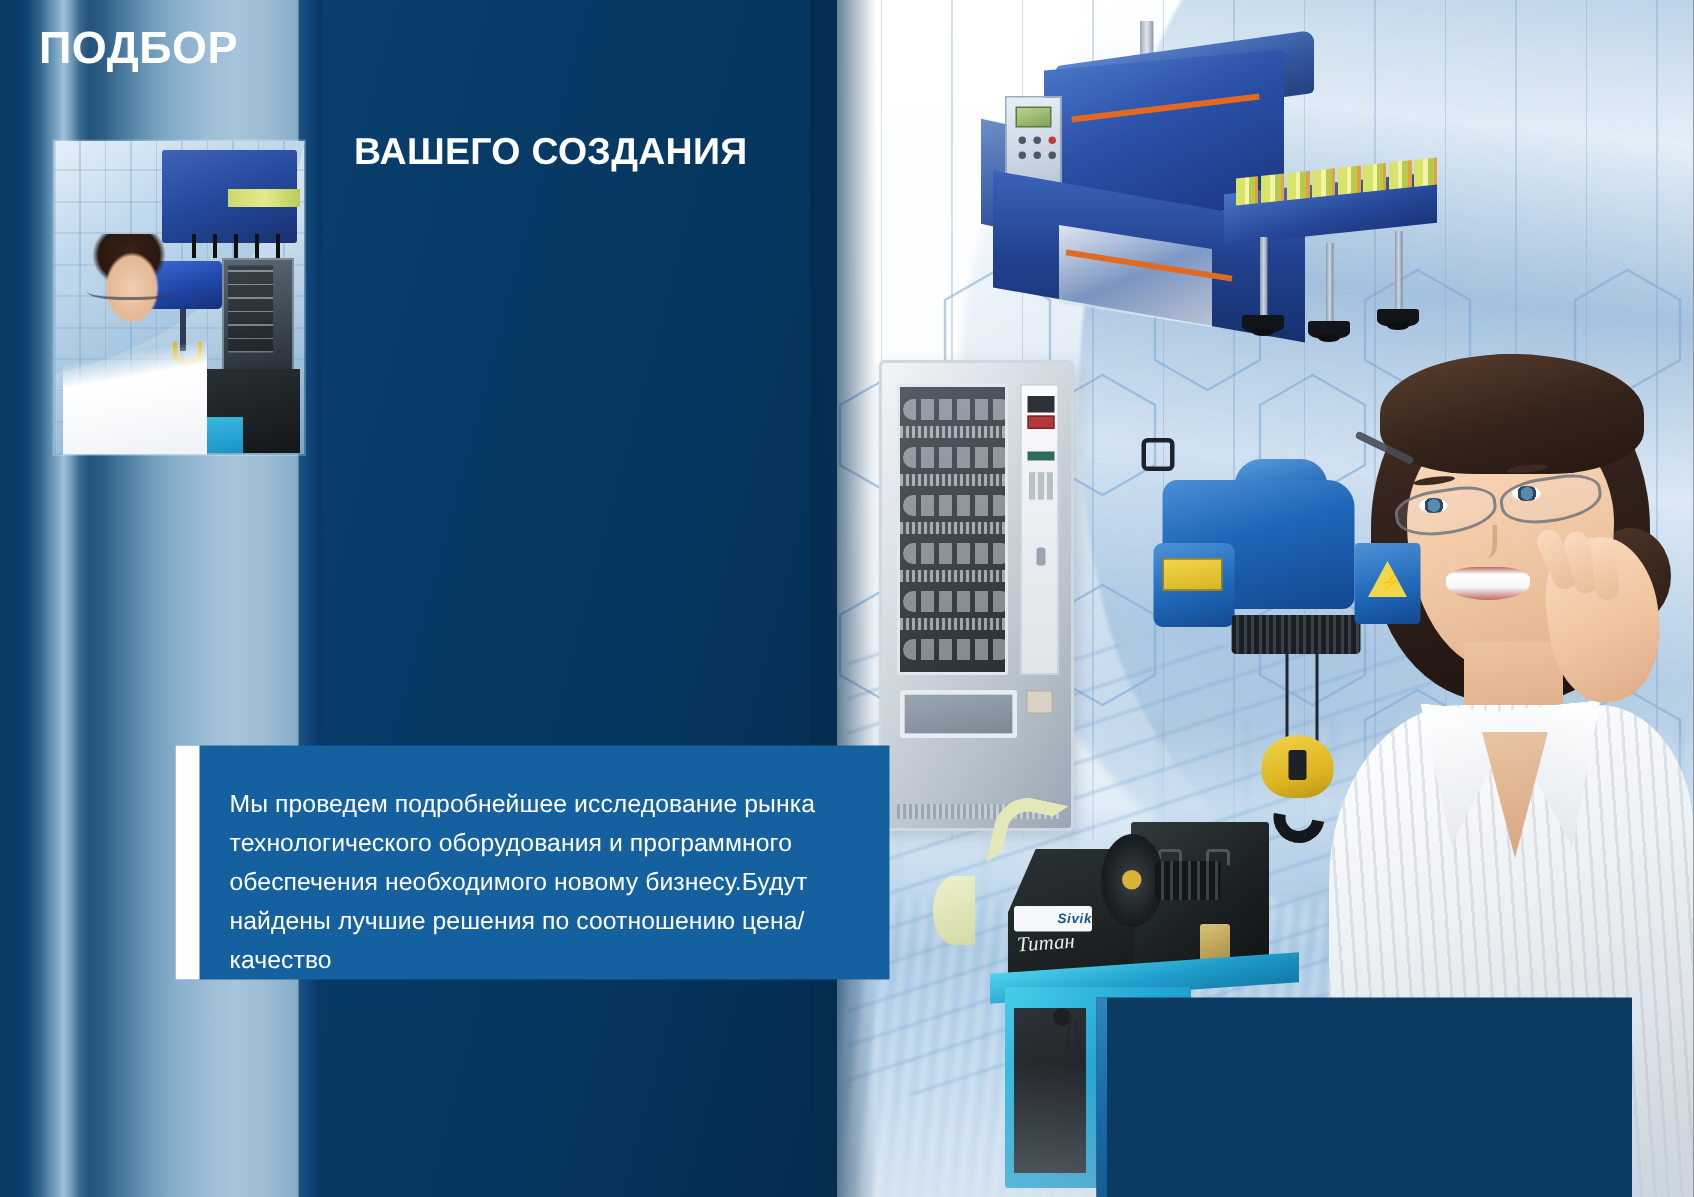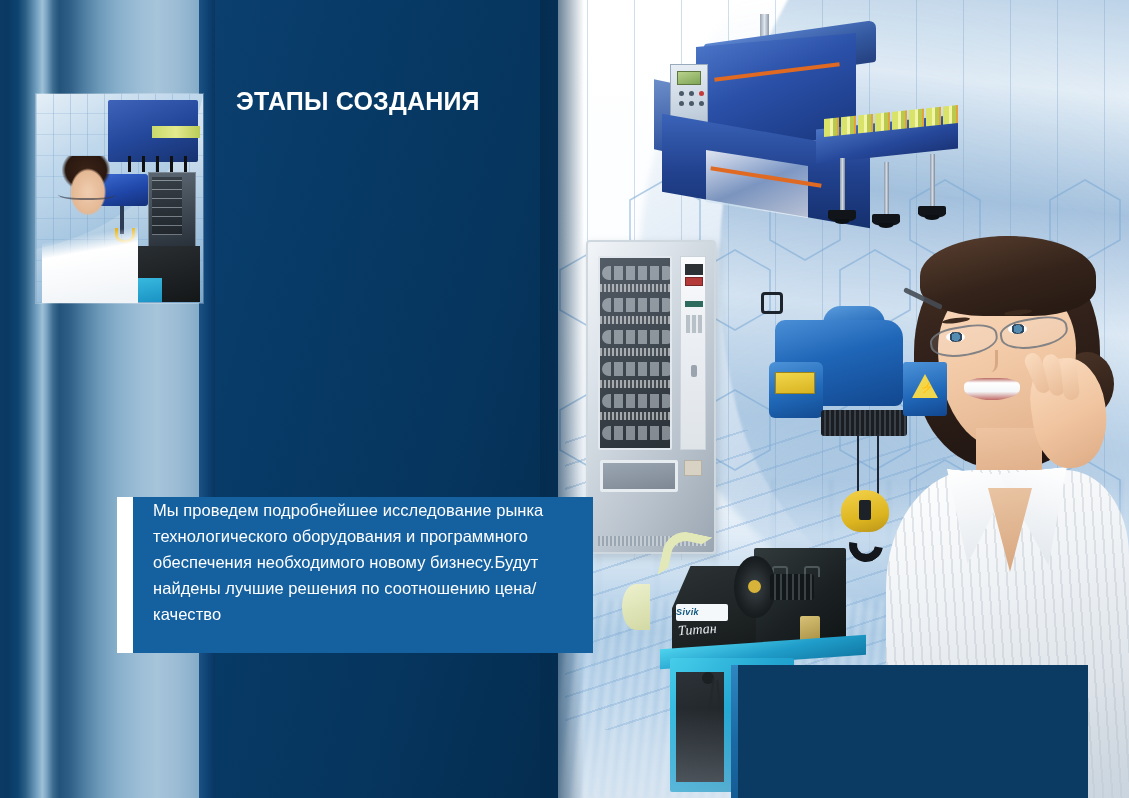--- a/index.html
+++ b/index.html
@@ -205,21 +205,21 @@
     font-weight:bold;
     line-height:1.32;
     letter-spacing:.2px;
   }
 
   
   .callout{
     position:absolute; left:117px; top:497px; width:476px; height:156px;
     background:#15619f;
     display:flex;
-    align-items:flex-start;
+    align-items:flex-end;
   }
   .callout-bar{
     position:absolute; left:0; top:0; width:16px; height:156px;
     background:#ffffff;
   }
   .callout-text{
     position:relative;
     margin-left:36px;
     margin-right:12px;
     color:#ffffff;
@@ -457,21 +457,21 @@
   }
   .tire .cabinet-door{
     position:absolute; left:6px; top:14px; width:48px; height:110px;
     background:linear-gradient(160deg,#2c3237 0%,#15191d 100%);
   }
   .tire .logo{
     position:absolute; left:62px; top:74px; width:52px; height:17px;
     background:#f4f8fb;
     border-radius:2px;
     font-size:9px; color:#12587f; font-style:italic; font-weight:bold;
-    text-align:left; line-height:17px; letter-spacing:.4px;
+    text-align:right; line-height:17px; letter-spacing:.4px;
   }
   .tire .top-plate{
     position:absolute; left:46px; top:112px; width:206px; height:20px;
     background:linear-gradient(170deg,#4ed3ee 0%,#1f9cc9 55%,#127aa6 100%);
     transform:skewY(-4deg);
   }
   .tire .blackbody{
     position:absolute; left:140px; top:18px; width:92px; height:108px;
     background:linear-gradient(140deg,#323a3c 0%,#1b2123 55%,#0e1213 100%);
     border-radius:2px;
@@ -809,26 +809,27 @@
     <div class="t-mach-top"></div>
     <div class="t-legs"></div>
     <div class="t-vend"></div>
     <div class="t-hoist"></div>
     <div class="t-hook"></div>
     <div class="t-tire"></div>
     <div class="t-face"></div>
   </div>
 
   <div class="headline">
-    <div>ЭТАПЫ СОЗДАНИЯ</div>
+    <div>ВАШЕГО СОЗДАНИЯ</div>
   </div>
 
   <div class="callout">
     <div class="callout-bar"></div>
     <div class="callout-text">Мы проведем подробнейшее исследование рынка технологического оборудования и программного обеспечения необходимого новому бизнесу.Будут найдены лучшие решения по соотношению цена/качество</div>
   </div>
 
   <div class="title-panel"></div>
   <div class="title-panel-edge"></div>
   <div class="title-panel-text">
+    <div>ПОДБОР</div>
   </div>
 
 </div>
 
 </body></html>

